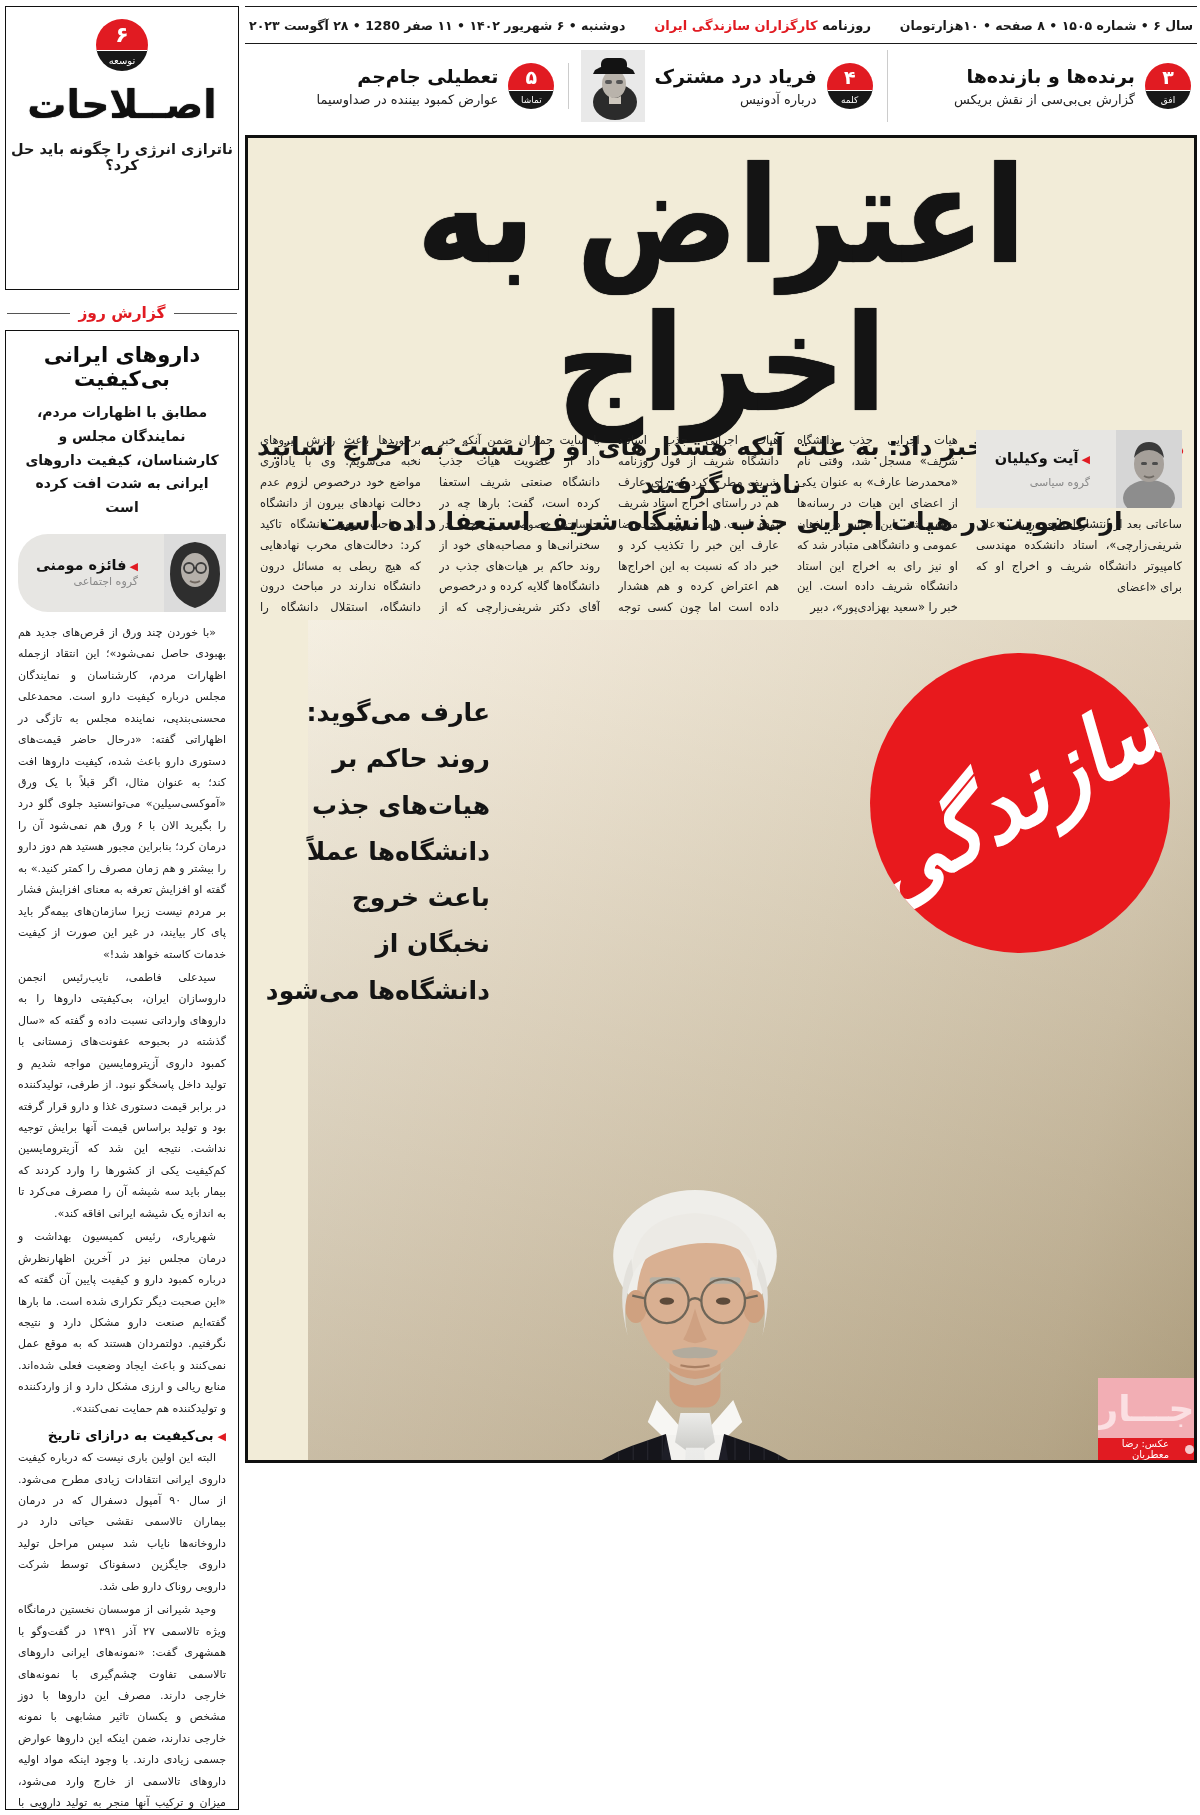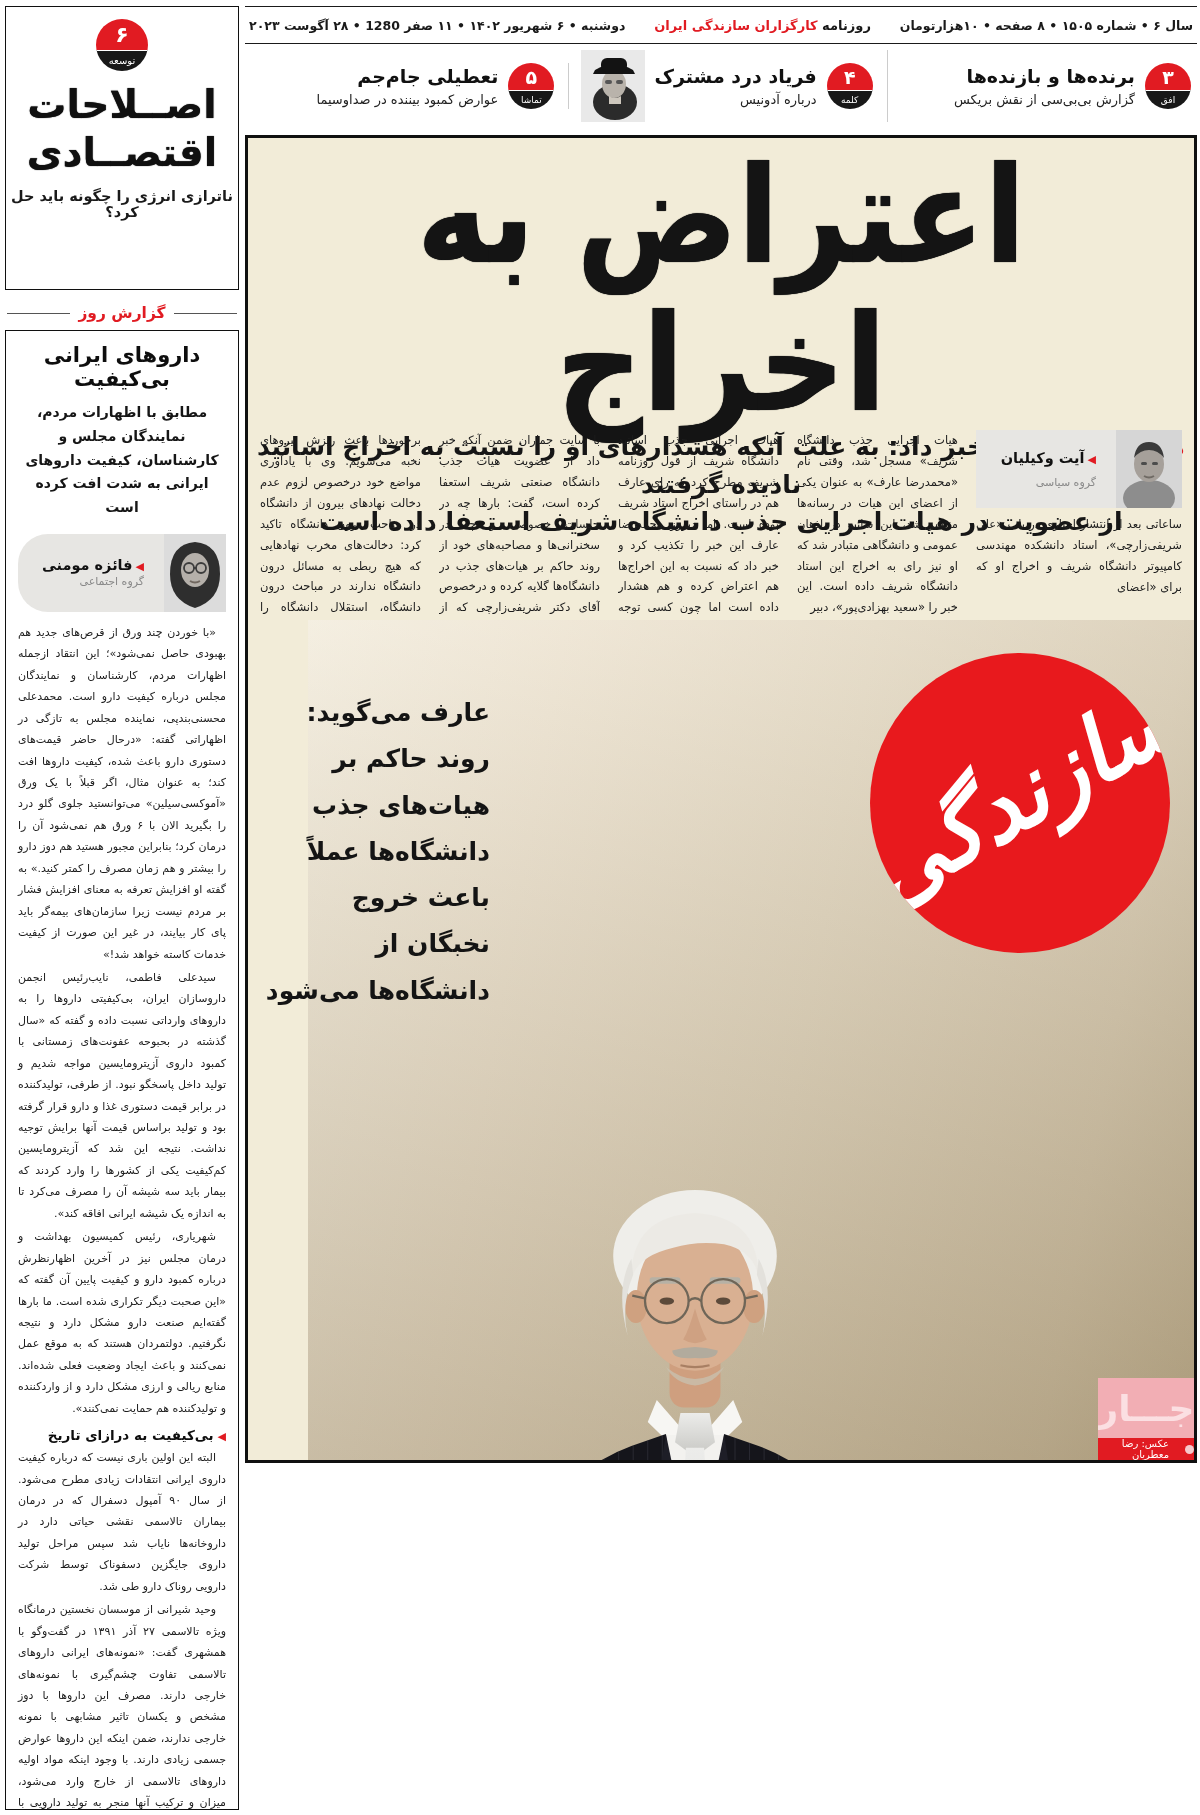--- a/index.html
+++ b/index.html
@@ -40,21 +40,21 @@
   .sub-headline{text-align:center;font-weight:bold;color:#161616;font-size:25px;line-height:1.5;margin-top:22px;}
   .sub-headline .red{color:#e11b22;}
   .article-cols{
     position:absolute;top:292px;right:12px;left:12px;height:188px;
     display:flex;gap:18px;direction:rtl;overflow:hidden;
   }
   .article-cols .col{flex:1;font-size:11.5px;line-height:1.82;text-align:justify;color:#1c1c1c;overflow:hidden;}
   .article-cols .col.first{flex:1.28;}
   .byline-card{background:#e7e6e3;display:flex;align-items:center;height:78px;margin-bottom:6px;}
   .byline-card .photo{flex:none;height:78px;}
-  .byline-card .who{flex:1;text-align:left;padding-left:8px;direction:rtl;text-align:right;padding-right:20px;}
+  .byline-card .who{flex:1;text-align:left;padding-left:8px;direction:rtl;text-align:right;padding-right:26px;}
   .byline-card .name{font-weight:bold;font-size:14.5px;color:#111;}
   .byline-card .name .tri{color:#e11b22;font-size:11px;margin-left:3px;}
   .byline-card .role{font-size:11px;color:#888;margin-top:2px;}
   
   .photo-area{
     position:absolute;left:60px;right:0;top:482px;bottom:0;
     background-image:linear-gradient(180deg,rgba(255,255,255,0.30),rgba(110,92,62,0.28)),
       linear-gradient(100deg,#f0e8d5 0%,#e9ddc6 25%,#ddd0b5 55%,#cfc0a2 85%,#c2b291 100%);
   }
   .person-svg{position:absolute;left:187px;top:549px;}
@@ -283,21 +283,20 @@
 </div>
 
 <div class="sidebar">
   <div class="side-teaser">
     <div class="badge">
       <span class="num">۶</span>
       <span class="sec">توسعه</span>
     </div>
     <div class="headline">
       <div>اصــلاحات</div>
-      <div>اقتصــادی</div>
     </div>
     <div class="subtitle">ناترازی انرژی را چگونه باید حل کرد؟</div>
   </div>
 
   <div class="section-label">
     <span>گزارش روز</span>
   </div>
 
   <div class="side-article">
     <div class="title">داروهای ایرانی بی‌کیفیت</div>

